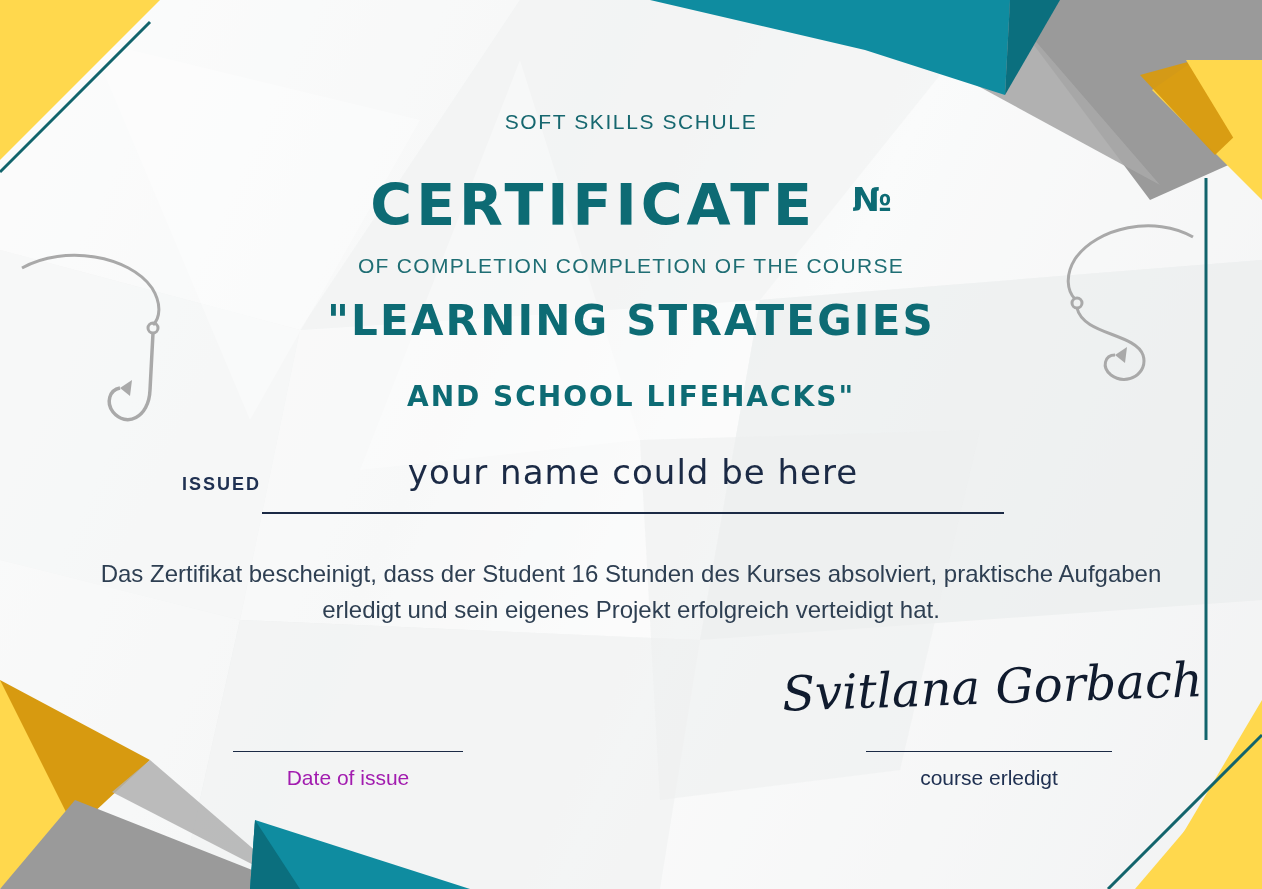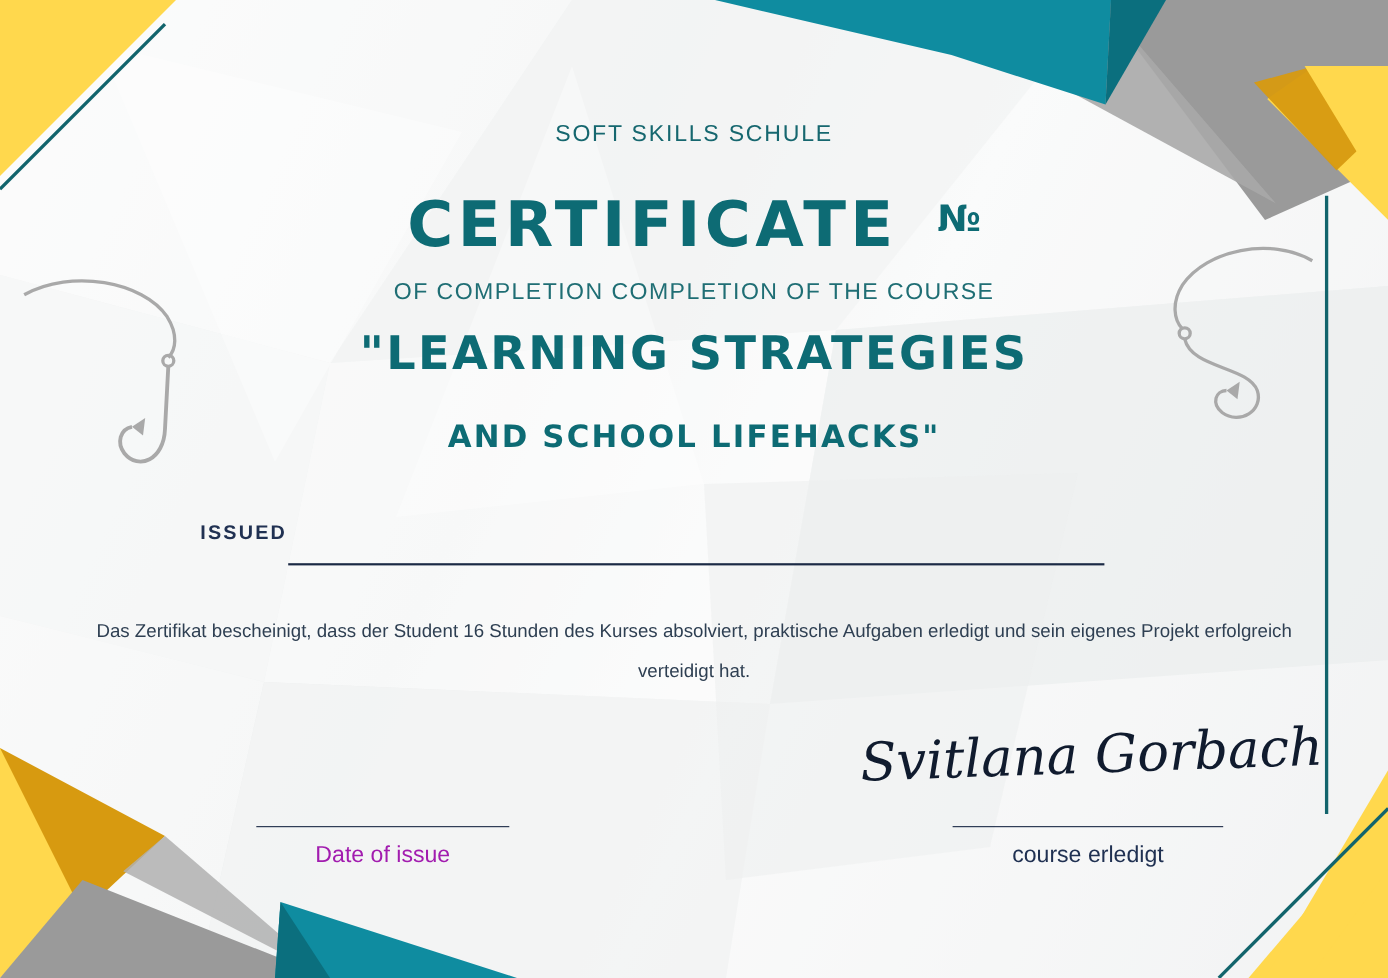--- a/index.html
+++ b/index.html
@@ -129,21 +129,21 @@
     color: #1b2a45;
     font-family: "DejaVu Sans", sans-serif;
     letter-spacing: 1px;
   }
   .body-text {
     position: absolute;
     top: 556px;
     left: 86px;
     width: 1090px;
     text-align: center;
-    font-size: 17px;
+    font-size: 24px;
     line-height: 36px;
     color: #2e3f52;
   }
   .signature {
     position: absolute;
     left: 782px;
     top: 660px;
     width: 330px;
     text-align: center;
     font-size: 48px;
@@ -262,20 +262,21 @@
     <div class="title-row">
       <span class="title-main">CERTIFICATE</span><span class="title-no">№</span>
     </div>
 
     <div class="subtitle">OF COMPLETION COMPLETION OF THE COURSE</div>
 
     <div class="course-line1">"LEARNING STRATEGIES</div>
     <div class="course-line2">AND SCHOOL LIFEHACKS"</div>
 
     <div class="issued-label">ISSUED</div>
+    <div class="name-value">your name could be here</div>
     <div class="name-line"></div>
 
     <div class="body-text">Das Zertifikat bescheinigt, dass der Student 16 Stunden des Kurses absolviert, praktische Aufgaben erledigt und sein eigenes Projekt erfolgreich verteidigt hat.</div>
 
     <div class="signature">Svitlana Gorbach</div>
     <div class="sig-line"></div>
     <div class="sig-role">course erledigt</div>
 
     <div class="date-line"></div>
     <div class="date-label">Date of issue</div>

